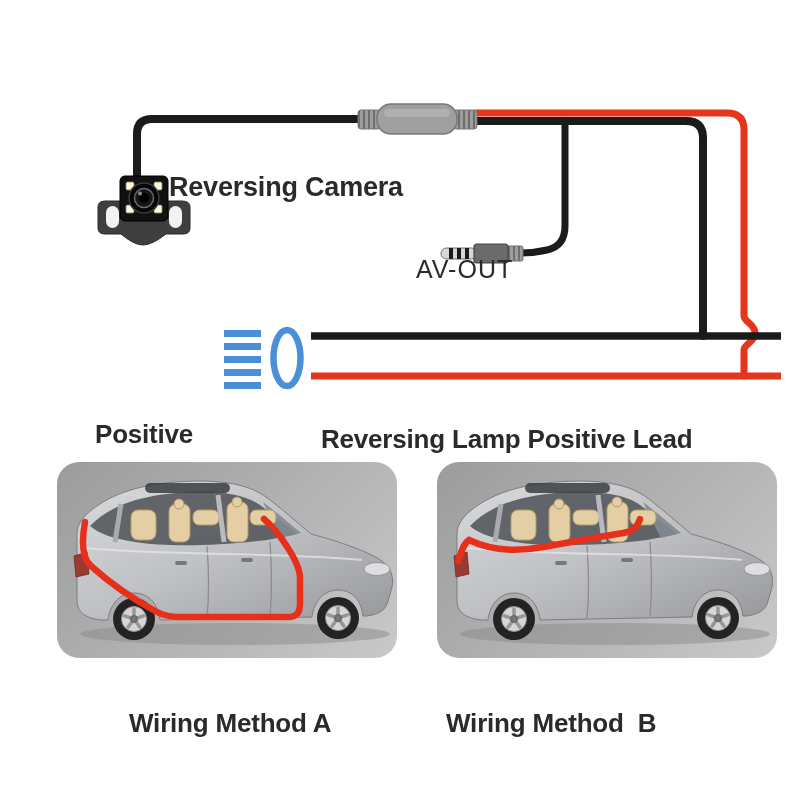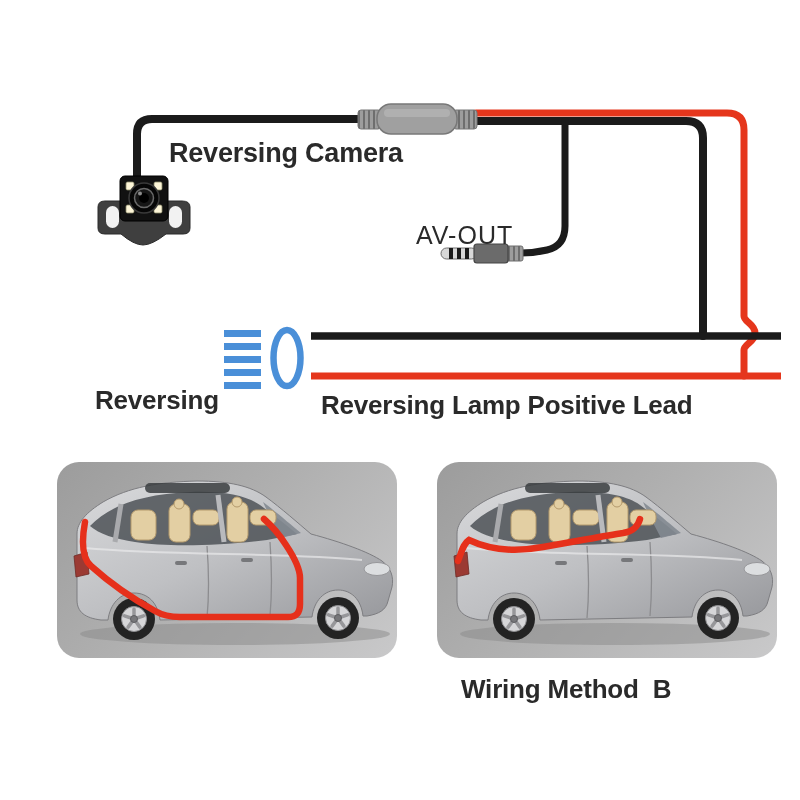--- a/index.html
+++ b/index.html
@@ -3,29 +3,29 @@
 <meta charset="utf-8">
 <style>
   html,body{margin:0;padding:0;background:#ffffff;}
   #canvas{
     position:relative;width:800px;height:800px;background:#ffffff;overflow:hidden;
     font-family:"Liberation Sans",sans-serif;color:#2a2a2a;
   }
   .abs{position:absolute;}
   .lbl{
     position:absolute;color:#2a2a2a;font-weight:600;letter-spacing:-0.2px;
-    white-space:pre;line-height:1.12;
+    white-space:pre;line-height:1.12;margin-top:34px;
   }
   .lbl-camera{left:169px;top:138px;font-size:27px;}
   .lbl-avout{left:416px;top:221px;font-size:25px;font-weight:500;letter-spacing:1px;}
   .lbl-lamp{left:95px;top:325px;font-size:26px;line-height:30px;}
   .lbl-poslead{left:321px;top:391px;font-size:26px;text-align:center;}
   .lbl-method{top:675px;font-size:26px;}
   .lbl-method-a{left:129px;}
-  .lbl-method-b{left:461px;}
+  .lbl-method-b{left:446px;}
   .card{
     position:absolute;width:340px;height:196px;border-radius:22px;overflow:hidden;
     background:linear-gradient(135deg,#9c9c9c 0%,#afafaf 45%,#c9c9ca 100%);
   }
   .card-a{left:57px;top:462px;}
   .card-b{left:437px;top:462px;}
   .card svg{display:block;}
 </style>
 </head>
 <body>
@@ -88,21 +88,21 @@
       <ellipse cx="287" cy="358" rx="13.5" ry="28" fill="none" stroke="#4a8fd8" stroke-width="6.5"></ellipse>
     </g>
 
     <path d="M311,336 L781,336" stroke="#1b1b1b" stroke-width="7.5" stroke-linecap="butt"></path>
     <path d="M311,376 L781,376" stroke="#e5361c" stroke-width="7" stroke-linecap="butt"></path>
   </svg>
 
   <div class="lbl lbl-camera">Reversing Camera</div>
   <div class="lbl lbl-avout">AV-OUT</div>
   <div class="lbl lbl-lamp">
-    <div>Reversing</div>
+    <div>Positive</div>
     <div>Lamp</div>
   </div>
   <div class="lbl lbl-poslead">Reversing Lamp Positive Lead</div>
 
   <svg width="0" height="0" style="position:absolute" aria-hidden="true">
     <defs>
       <linearGradient id="bodyGrad" x1="0" y1="0" x2="1" y2="1">
         <stop offset="0" stop-color="#d9dadc"></stop>
         <stop offset="0.5" stop-color="#bfc0c3"></stop>
         <stop offset="1" stop-color="#97989c"></stop>
@@ -156,15 +156,16 @@
     </svg>
   </div>
 
   <div class="card card-b">
     <svg width="340" height="196" viewBox="0 0 340 196">
       <use href="#car"></use>
       <path d="M21,99 C25,89 26,82 32,78 C55,89 79,90 106,85 C141,79 167,74 186,71 C197,69 201,64 203,57" fill="none" stroke="#e6301b" stroke-width="6.5" stroke-linecap="round"></path>
     </svg>
   </div>
 
+  <div class="lbl lbl-method lbl-method-a">Wiring Method A</div>
   <div class="lbl lbl-method lbl-method-b">Wiring Method  B</div>
 
 </div>
 
 </body></html>

